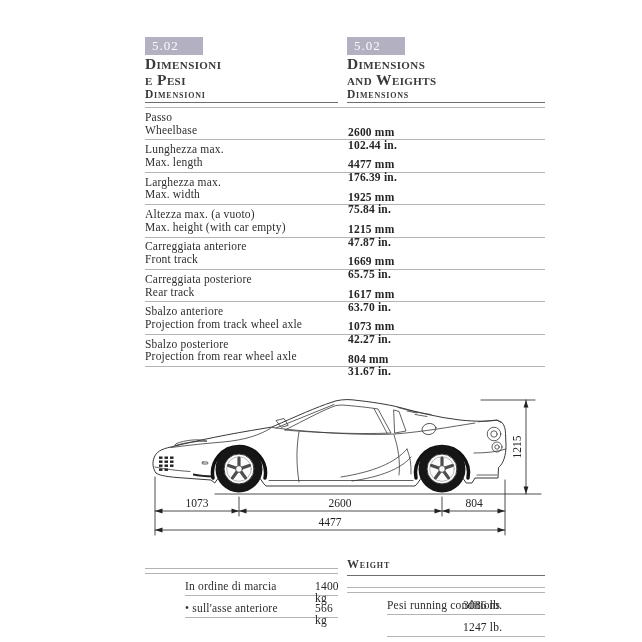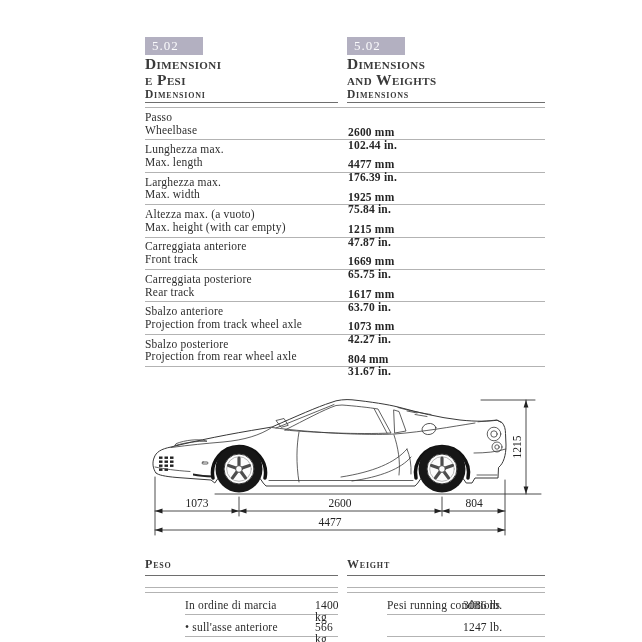--- a/index.html
+++ b/index.html
@@ -267,21 +267,20 @@
     <g font-size="11.5" text-anchor="middle">
       <text x="52" y="124">1073</text>
       <text x="195" y="124">2600</text>
       <text x="329" y="124">804</text>
       <text x="185" y="143">4477</text>
       <text x="376" y="64" transform="rotate(-90 376 64)">1215</text>
     </g>
   </svg>
 
   <div class="wt left">
-    <div class="wt-title">Peso</div>
     <div class="wt-sep"></div>
     <div class="wt-rows">
         <div class="wt-row">
           <div>In ordine di marcia</div>
           <div class="wt-val">1400 kg</div>
         </div>
         <div class="wt-row">
           <div>• sull'asse anteriore</div>
           <div class="wt-val">566 kg</div>
         </div>

